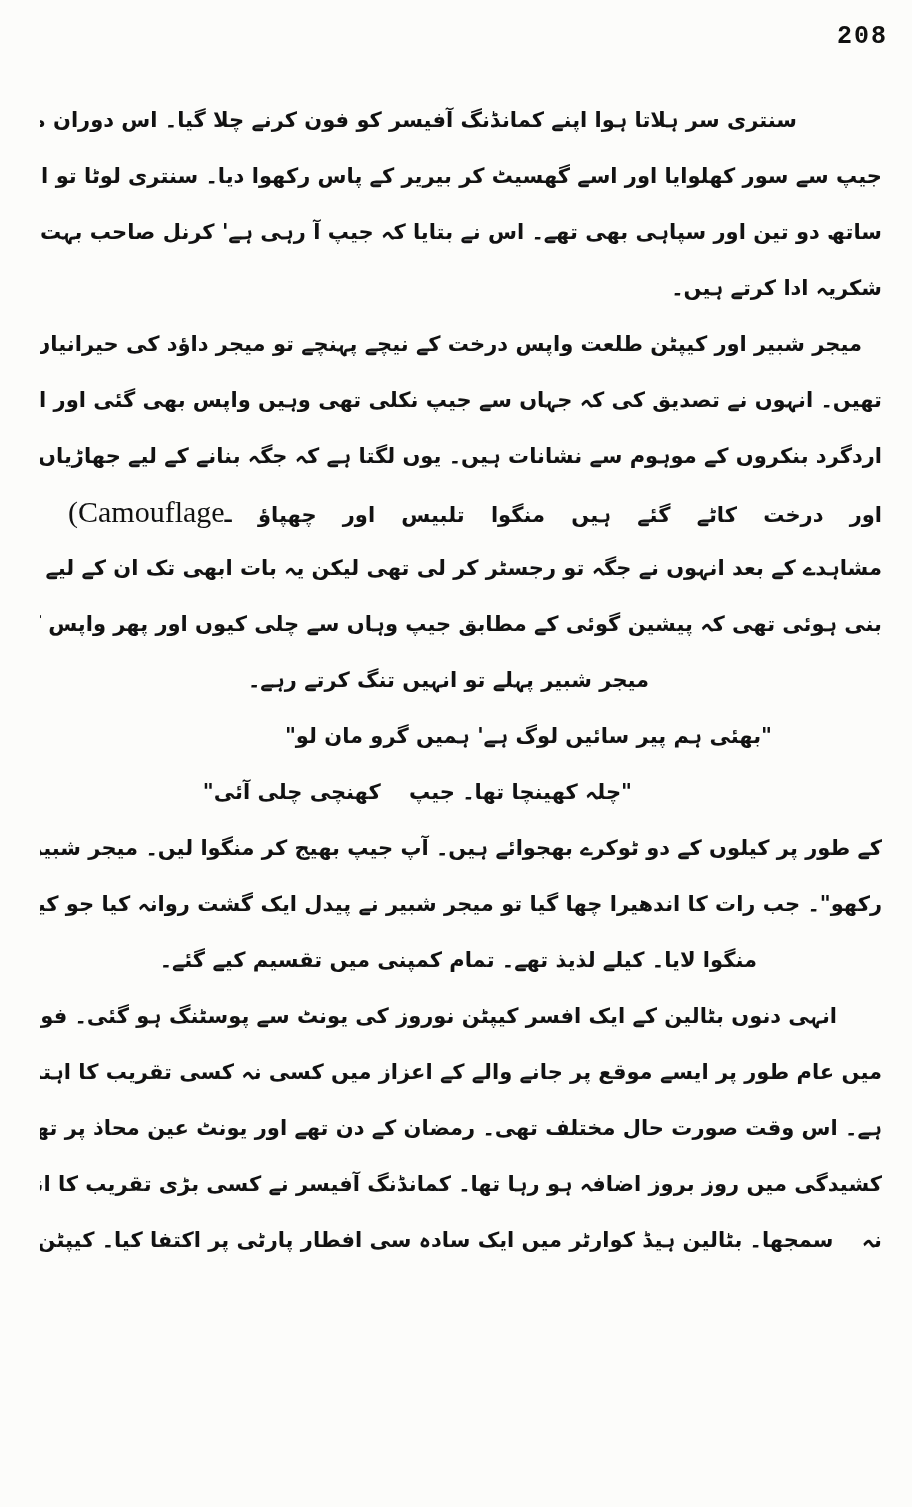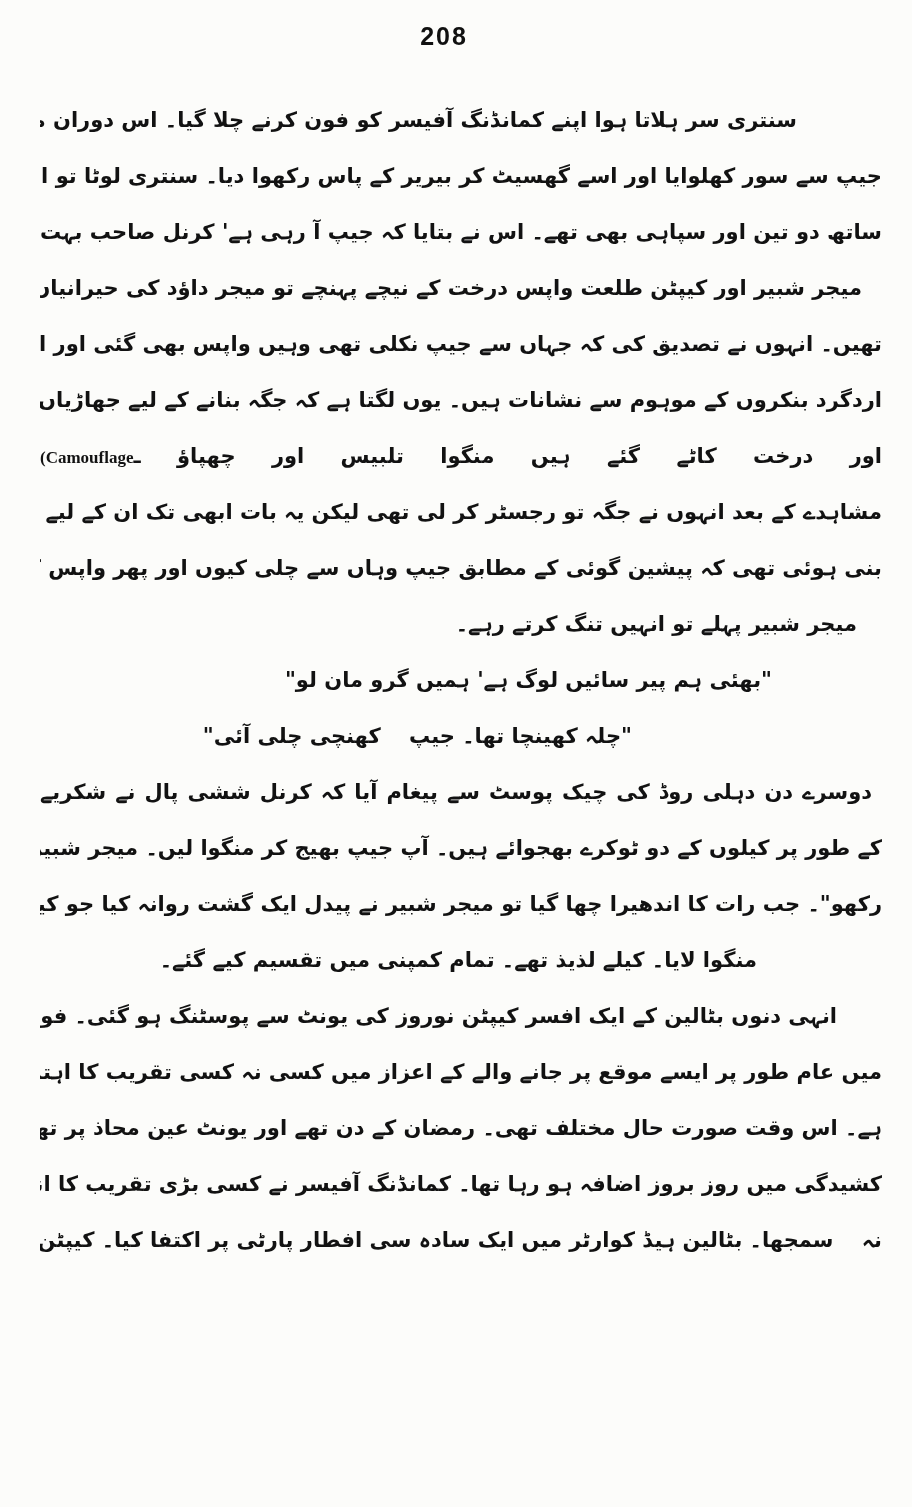--- a/index.html
+++ b/index.html
@@ -15,22 +15,22 @@
     background: #fcfcfa;
     overflow: hidden;
     font-family: "DejaVu Sans", sans-serif;
     color: #141414;
   }
   .page-number {
     position: absolute;
     top: 22px;
     left: 0;
     right: 24px;
-    text-align: center;
-    font-family: Liberation Sans, sans-serif;
+    text-align: right;
+    font-family: Liberation Mono, monospace;
     font-weight: bold;
     font-size: 25px;
     letter-spacing: 2px;
     color: #101010;
   }
   .text-block {
     position: absolute;
     top: 92px;
     right: 30px;
     left: 40px;
@@ -54,45 +54,46 @@
   }
   
   .v-start {
     text-align: right;
   }
   .urdu {
     unicode-bidi: embed;
   }
   .latin {
     font-family: "Liberation Serif", serif;
-    font-weight: bold;
-    font-size: 17px;
+    font-weight: normal;
+    font-size: 30px;
     unicode-bidi: isolate;
+    margin-left: 28px;
   }
 </style>
 </head>
 <body>
 
 <div class="page">
   <div class="page-number">208</div>
 
   <div class="text-block" id="text-block" dir="rtl">
       <div class="line v-justify" style="padding-right: 85px;"><span dir="rtl" class="urdu">سنتری سر ہلاتا ہوا اپنے کمانڈنگ آفیسر کو فون کرنے چلا گیا۔ اس دوران میجر شبیر نے</span></div>
       <div class="line v-justify"><span dir="rtl" class="urdu">جیپ سے سور کھلوایا اور اسے گھسیٹ کر بیریر کے پاس رکھوا دیا۔ سنتری لوٹا تو اس کے</span></div>
       <div class="line v-justify"><span dir="rtl" class="urdu">ساتھ دو تین اور سپاہی بھی تھے۔ اس نے بتایا کہ جیپ آ رہی ہے' کرنل صاحب بہت</span></div>
+      <div class="line v-start"><span dir="rtl" class="urdu">شکریہ ادا کرتے ہیں۔</span></div>
       <div class="line v-justify" style="padding-right: 20px;"><span dir="rtl" class="urdu">میجر شبیر اور کیپٹن طلعت واپس درخت کے نیچے پہنچے تو میجر داؤد کی حیرانیاں بڑھ چکی</span></div>
       <div class="line v-justify"><span dir="rtl" class="urdu">تھیں۔ انہوں نے تصدیق کی کہ جہاں سے جیپ نکلی تھی وہیں واپس بھی گئی اور اس کے</span></div>
       <div class="line v-justify"><span dir="rtl" class="urdu">اردگرد بنکروں کے موہوم سے نشانات ہیں۔ یوں لگتا ہے کہ جگہ بنانے کے لیے جھاڑیاں</span></div>
       <div class="line v-justify"><span dir="rtl" class="urdu">اور درخت کاٹے گئے ہیں منگوا تلبیس اور چھپاؤ ـ</span><span dir="ltr" class="latin">(Camouflage</span></div>
       <div class="line v-justify"><span dir="rtl" class="urdu">مشاہدے کے بعد انہوں نے جگہ تو رجسٹر کر لی تھی لیکن یہ بات ابھی تک ان کے لیے معمہ</span></div>
       <div class="line v-justify"><span dir="rtl" class="urdu">بنی ہوئی تھی کہ پیشین گوئی کے مطابق جیپ وہاں سے چلی کیوں اور پھر واپس کیوں گئی۔</span></div>
-      <div class="line v-start" style="padding-right: 25px;"><span dir="rtl" class="urdu">میجر شبیر پہلے تو انہیں تنگ کرتے رہے۔</span></div>
+      <div class="line v-start" style="padding-right: 25px; text-align: center;"><span dir="rtl" class="urdu">میجر شبیر پہلے تو انہیں تنگ کرتے رہے۔</span></div>
       <div class="line v-start" style="padding-right: 110px;"><span dir="rtl" class="urdu">"بھئی ہم پیر سائیں لوگ ہے' ہمیں گرو مان لو"</span></div>
       <div class="line v-start" style="padding-right: 250px;"><span dir="rtl" class="urdu">"چلہ کھینچا تھا۔ جیپ  کھنچی چلی آئی"</span></div>
-      <div class="line v-justify" style="padding-right: 10px;"><span dir="rtl" class="urdu">دوسرے دن دہلی روڈ کی چیک پوسٹ سے پیغام آیا کہ کرنل ششی پال نے شکریے</span></div>
       <div class="line v-justify"><span dir="rtl" class="urdu">کے طور پر کیلوں کے دو ٹوکرے بھجوائے ہیں۔ آپ جیپ بھیج کر منگوا لیں۔ میجر شبیر نے</span></div>
       <div class="line v-justify"><span dir="rtl" class="urdu">رکھو"۔ جب رات کا اندھیرا چھا گیا تو میجر شبیر نے پیدل ایک گشت روانہ کیا جو کیلوں کے</span></div>
       <div class="line v-start" style="padding-right: 125px;"><span dir="rtl" class="urdu">منگوا لایا۔ کیلے لذیذ تھے۔ تمام کمپنی میں تقسیم کیے گئے۔</span></div>
       <div class="line v-justify" style="padding-right: 45px;"><span dir="rtl" class="urdu">انہی دنوں بٹالین کے ایک افسر کیپٹن نوروز کی یونٹ سے پوسٹنگ ہو گئی۔ فوجی یونٹوں</span></div>
       <div class="line v-justify"><span dir="rtl" class="urdu">میں عام طور پر ایسے موقع پر جانے والے کے اعزاز میں کسی نہ کسی تقریب کا اہتمام کیا جاتا</span></div>
       <div class="line v-justify"><span dir="rtl" class="urdu">ہے۔ اس وقت صورت حال مختلف تھی۔ رمضان کے دن تھے اور یونٹ عین محاذ پر تھی۔</span></div>
       <div class="line v-justify"><span dir="rtl" class="urdu">کشیدگی میں روز بروز اضافہ ہو رہا تھا۔ کمانڈنگ آفیسر نے کسی بڑی تقریب کا انعقاد ضروری</span></div>
       <div class="line v-justify"><span dir="rtl" class="urdu">نہ  سمجھا۔ بٹالین ہیڈ کوارٹر میں ایک سادہ سی افطار پارٹی پر اکتفا کیا۔ کیپٹن نوروز نے اس</span></div>
     </div>
 </div>

